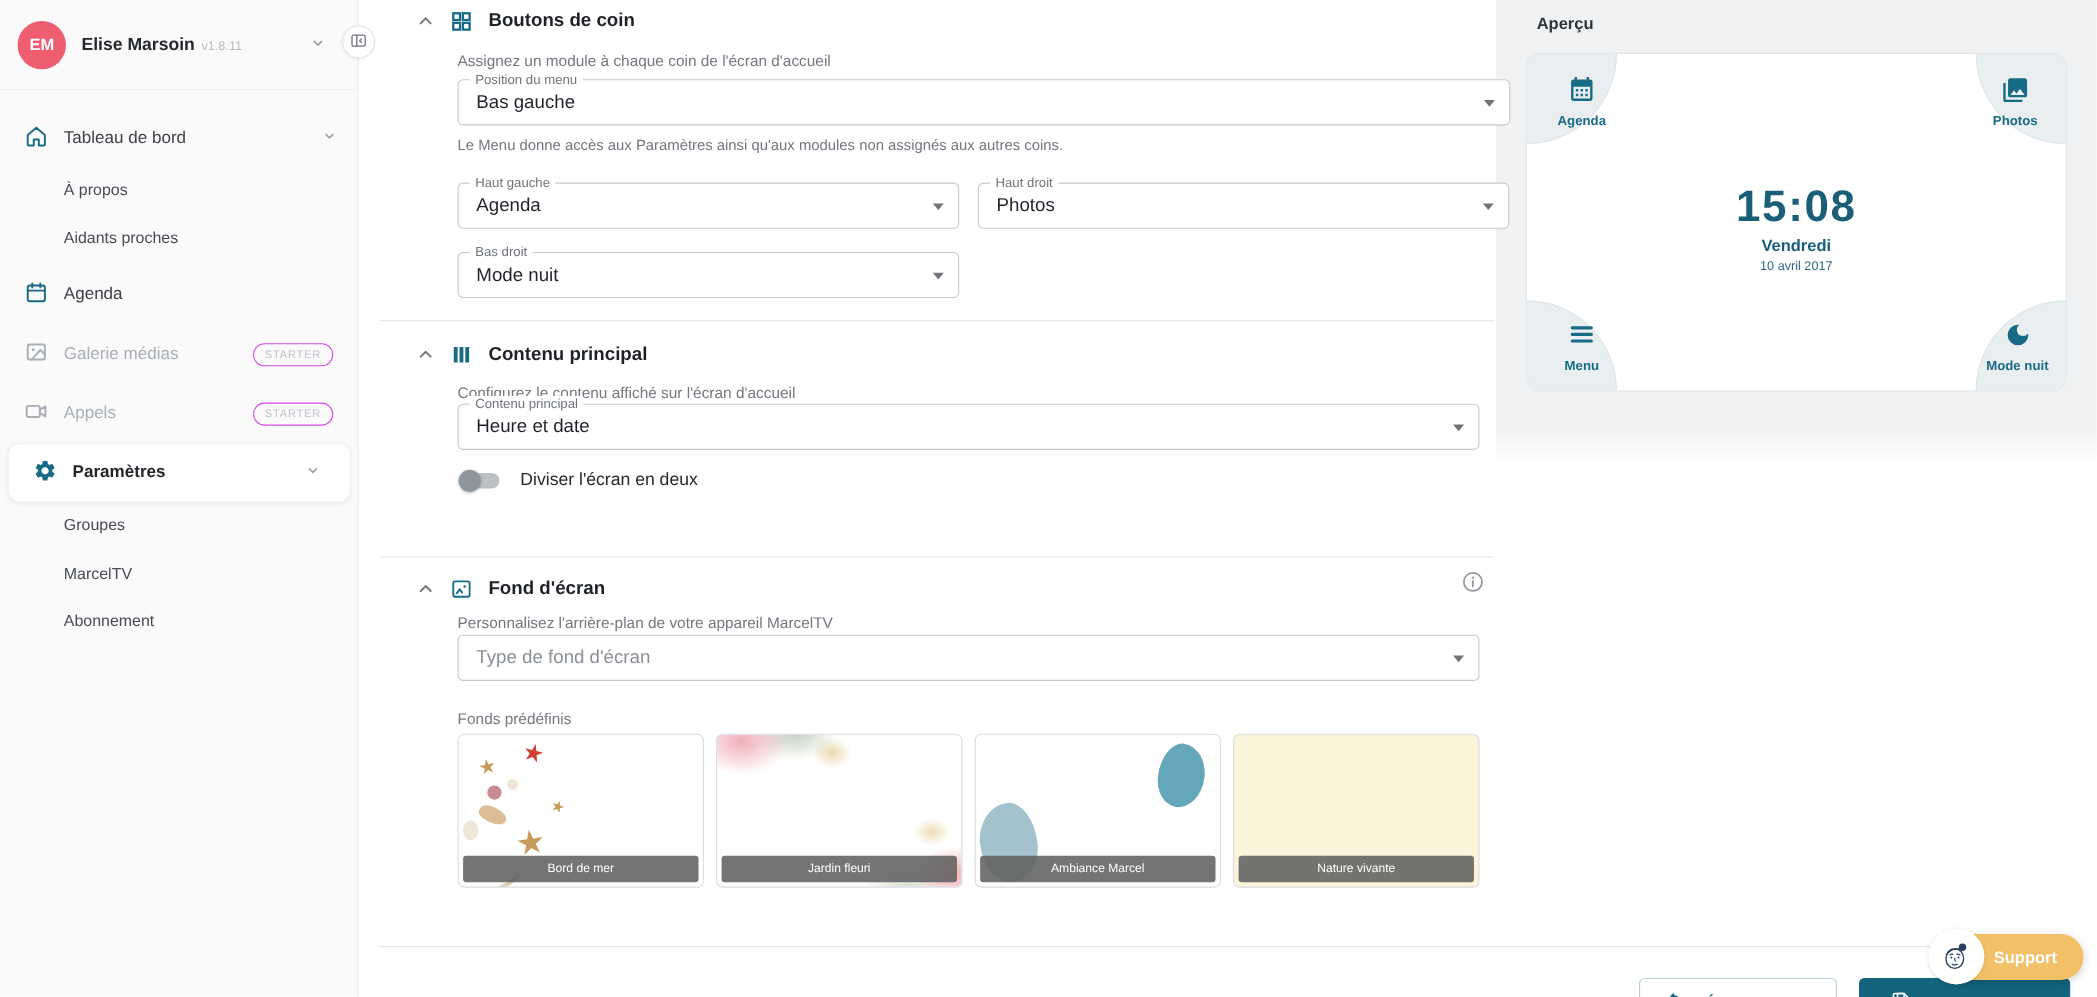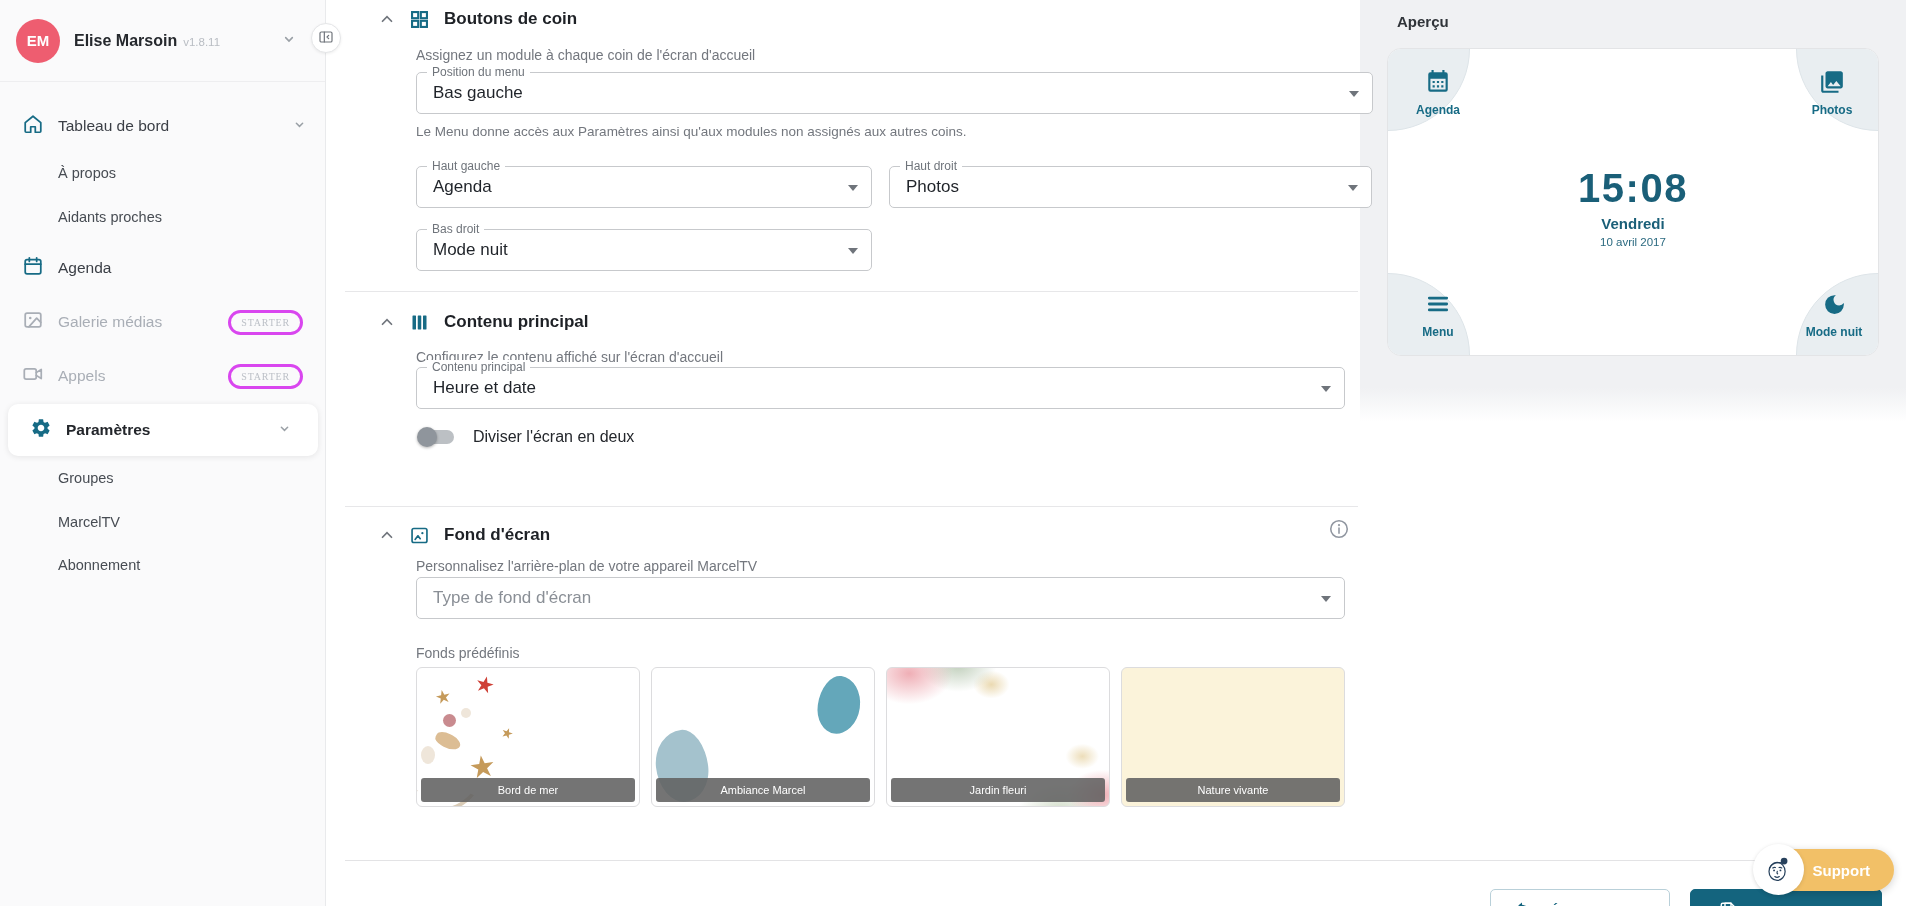--- a/index.html
+++ b/index.html
@@ -25,21 +25,21 @@
   .nav-item { position:absolute; left:0; width:100%; display:flex; align-items:center;
     padding-left:22px; cursor:pointer; }
   .nav-item .nlabel { margin-left:14px; font-size:15.5px; color:#3b3f46; }
   .nav-item.selected { left:8px; width:310px; background:#fff; border-radius:10px;
     box-shadow:0 1px 6px rgba(0,0,0,.09); }
   .nav-item.selected .nlabel { font-weight:bold; color:#23262b; }
   .nav-item.disabled .nlabel { color:#a9aeb6; }
   .nav-sub { position:absolute; left:58px; font-size:14.5px; color:#474c53; cursor:pointer; }
   .nav-chev { position:absolute; right:18px; }
   .badge { position:absolute; right:22px; font-size:10px; letter-spacing:.8px;
-    color:#bcc0c7; border:3px solid #d946ef; border-radius:999px; padding:4px 10px; background:transparent;font-family:Liberation Serif, serif; }
+    color:#bcc0c7; border:1px solid #d946ef; border-radius:999px; padding:4px 10px; background:transparent; }
 
   .sidebar-footer { position:absolute; left:0; bottom:0; width:100%; height:66px;
     border-top:1px solid #ececee; display:flex; align-items:center; padding:0 16px; cursor:pointer; }
   .avatar-gray { width:40px; height:40px; border-radius:50%; background:#c9cdd3;
     display:flex; align-items:center; justify-content:center; }
   .sf-text { margin-left:12px; line-height:1.25; }
   .sf-name { font-size:14.5px; color:#2a2d33; }
   .sf-email { font-size:12.5px; color:#8d929a; }
   .sf-chev { position:absolute; right:74px; }
   .sf-bell { position:absolute; right:18px; top:22px; cursor:pointer; }
@@ -403,30 +403,30 @@
             <span class="star" style="left:52px;top:84px;font-size:30px;color:#c59a5a;transform:rotate(-8deg);">★</span>
             <span class="blob" style="left:26px;top:46px;width:13px;height:13px;border-radius:50%;background:#c98b8f;"></span>
             <span class="blob" style="left:44px;top:40px;width:10px;height:10px;border-radius:50%;background:#efe6da;"></span>
             <span class="blob" style="left:18px;top:66px;width:26px;height:14px;border-radius:50% 50% 60% 40%;background:#dcbd94;transform:rotate(28deg);"></span>
             <span class="blob" style="left:4px;top:78px;width:14px;height:18px;border-radius:50%;background:#efe6da;"></span>
             <span class="blob" style="left:-8px;top:104px;width:70px;height:40px;border:4px solid #d9cbb6;border-radius:50%;border-top-color:transparent;border-right-color:transparent;transform:rotate(-18deg);"></span>
           </div>
           <div class="caption">Bord de mer</div>
         </div>
 
+        <div class="wcard card-jardin">
+          <div class="caption">Jardin fleuri</div>
+        </div>
+
         <div class="wcard">
           <div>
             <span class="blob" style="right:14px;top:8px;width:42px;height:58px;background:#64a7ba;border-radius:46% 54% 52% 48% / 55% 50% 50% 45%;transform:rotate(8deg);"></span>
             <span class="blob" style="left:4px;bottom:4px;width:52px;height:72px;background:#a4c2cd;border-radius:55% 45% 50% 50% / 48% 55% 45% 52%;transform:rotate(-6deg);"></span>
           </div>
           <div class="caption">Ambiance Marcel</div>
-        </div>
-
-        <div class="wcard card-jardin">
-          <div class="caption">Jardin fleuri</div>
         </div>
 
         <div class="wcard card-nature">
           <div class="caption">Nature vivante</div>
         </div>
 
       </div>
     </div>
 
     <div class="bottom-divider"></div>

